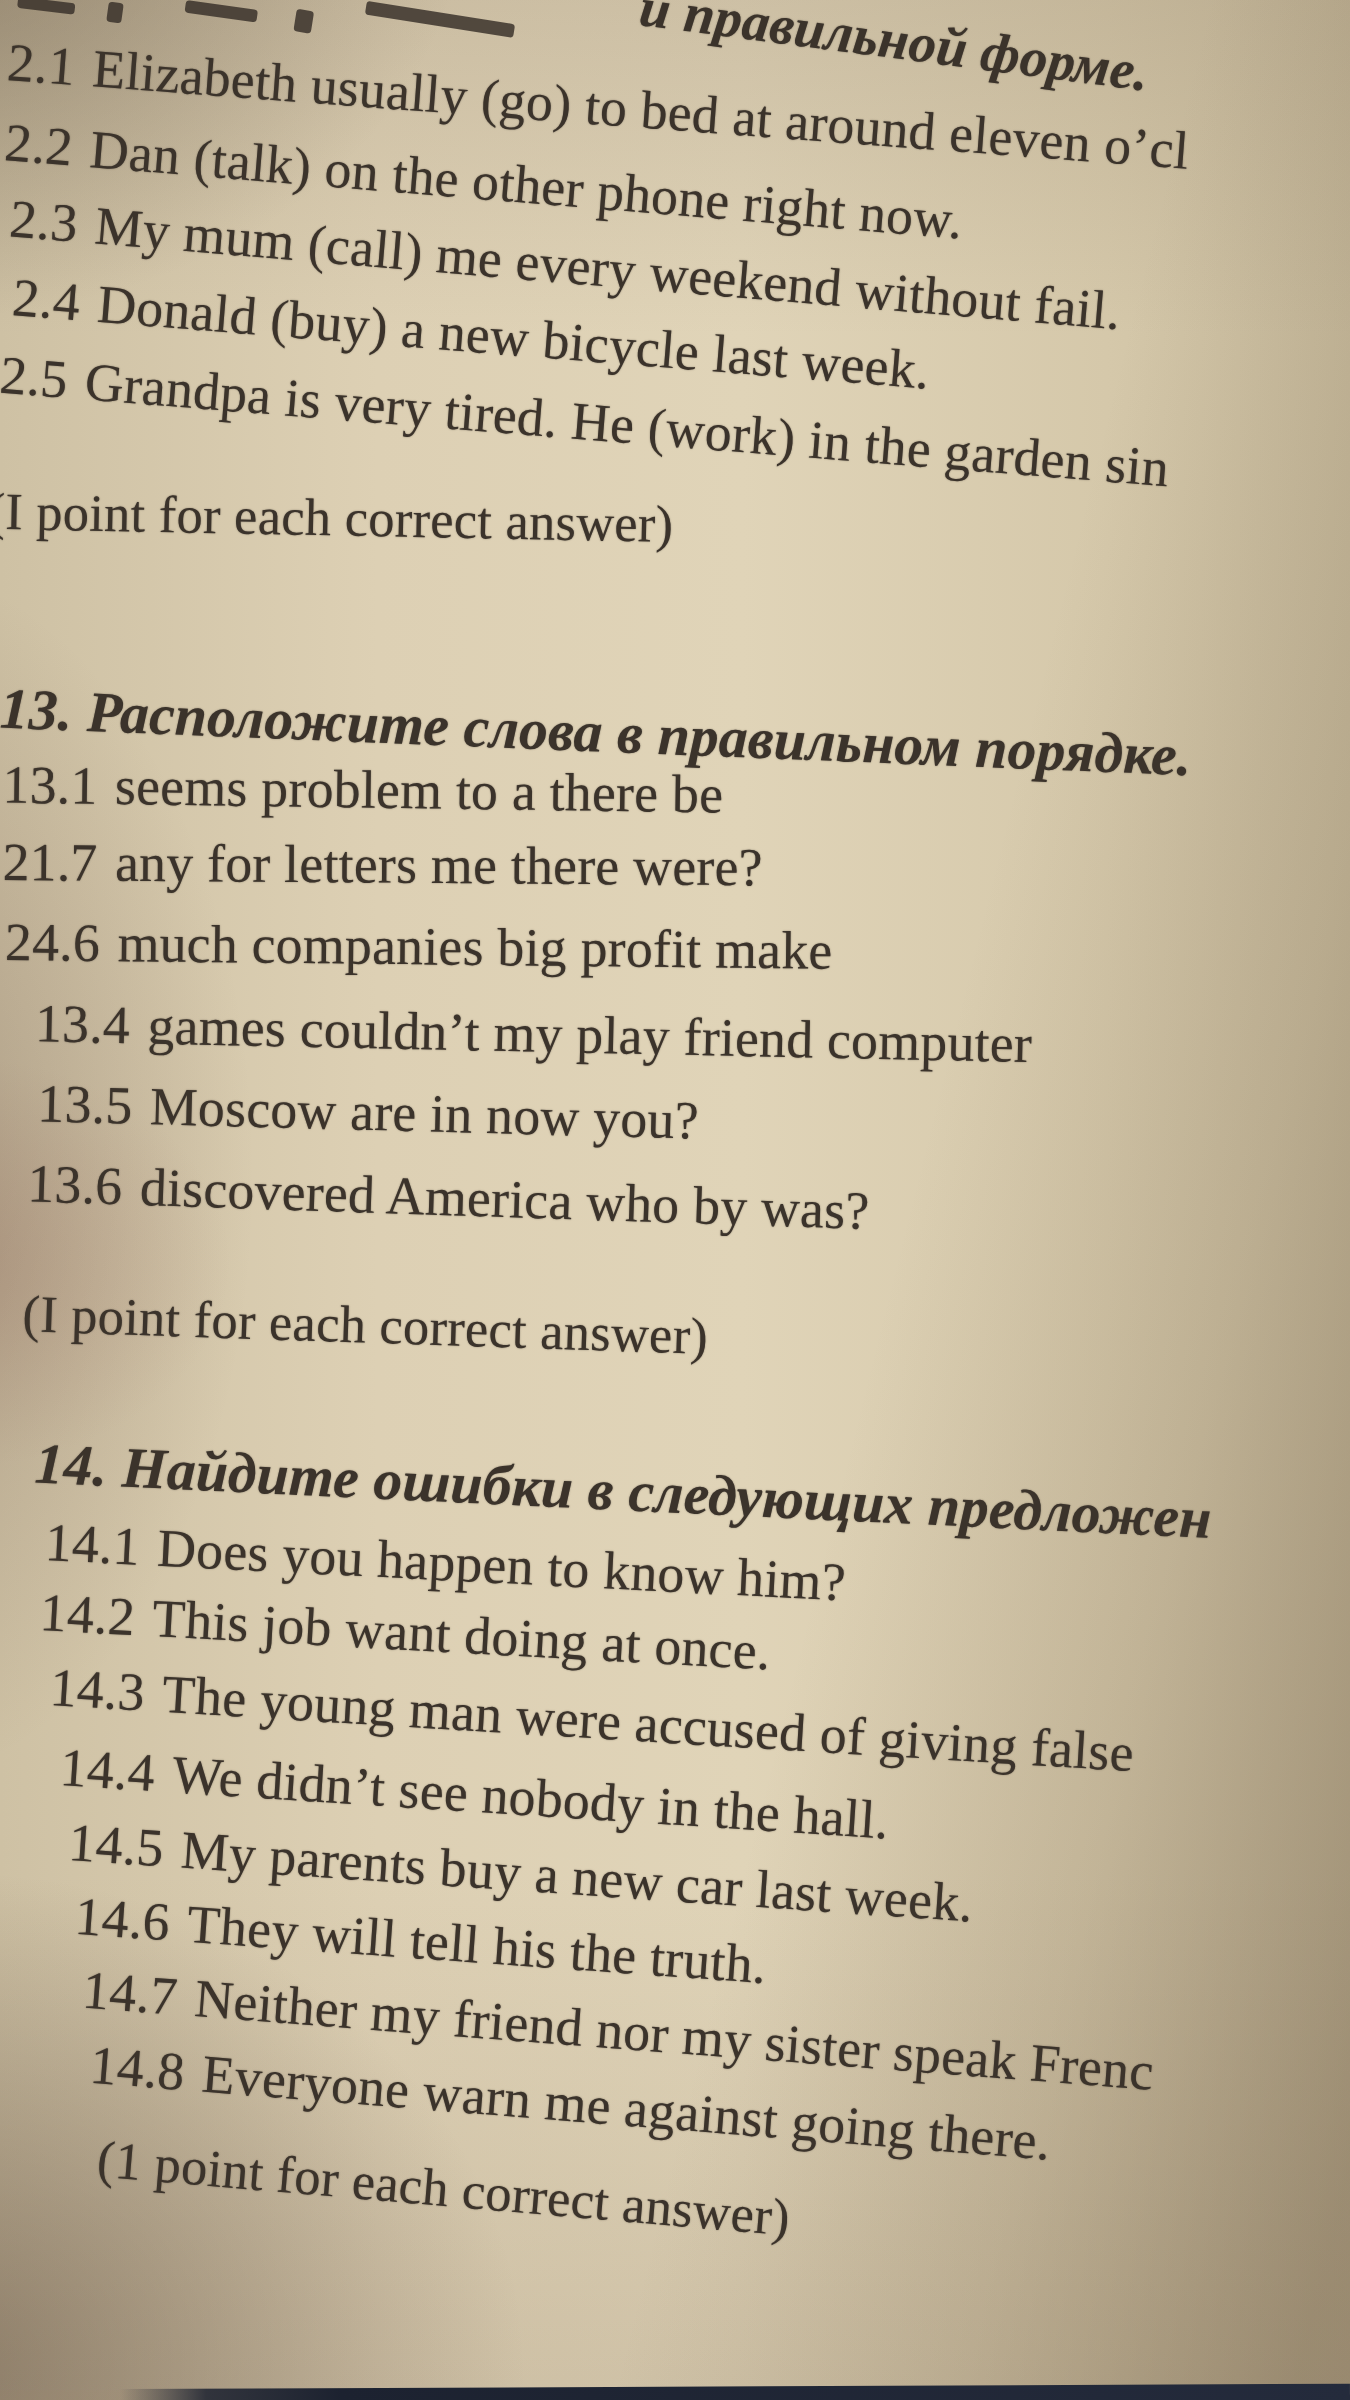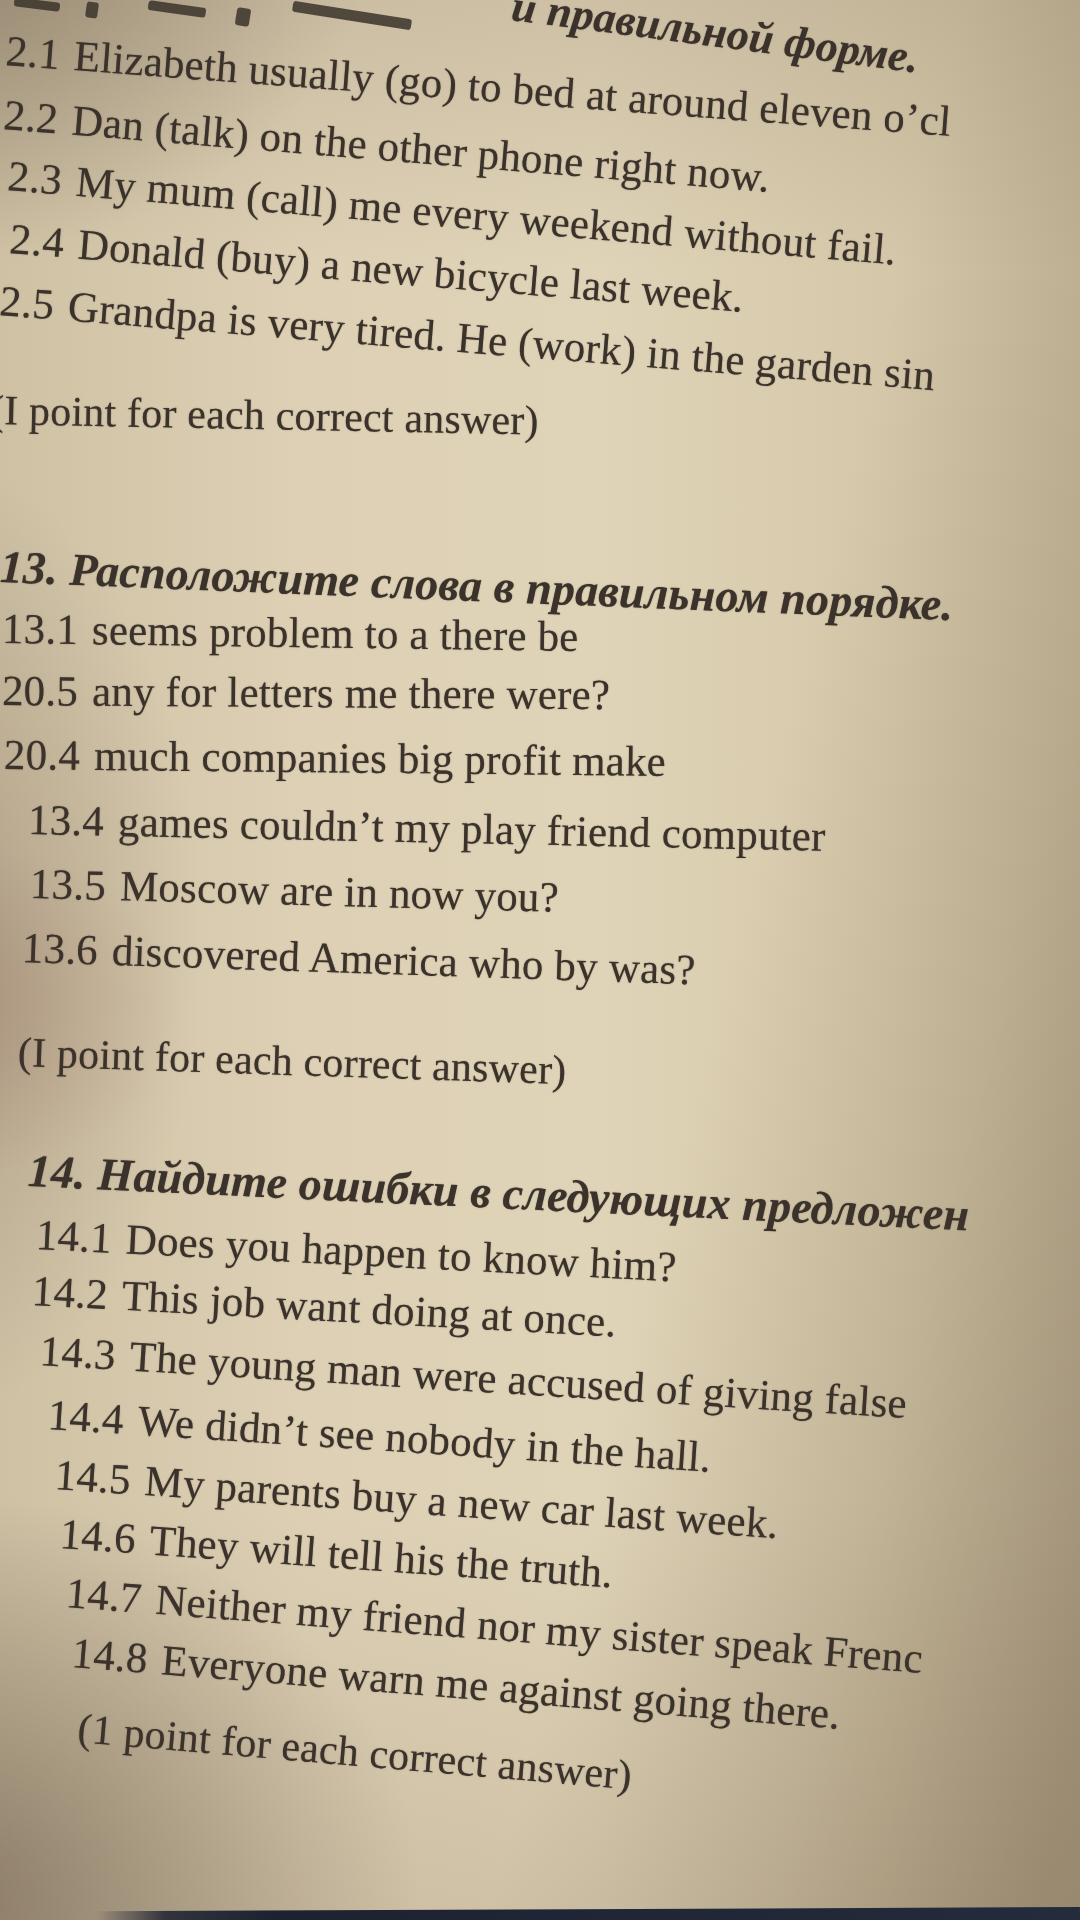--- a/index.html
+++ b/index.html
@@ -90,22 +90,22 @@
 
   <div class="line l21"><span class="num">2.1</span><span>Elizabeth usually (go) to bed at around eleven o’cl</span></div>
   <div class="line l22"><span class="num">2.2</span><span>Dan (talk) on the other phone right now.</span></div>
   <div class="line l23"><span class="num">2.3</span><span>My mum (call) me every weekend without fail.</span></div>
   <div class="line l24"><span class="num">2.4</span><span>Donald (buy) a new bicycle last week.</span></div>
   <div class="line l25"><span class="num">2.5</span><span>Grandpa is very tired. He (work) in the garden sin</span></div>
   <div class="line pts p1">(I point for each correct answer)</div>
 
   <div class="line heading h13">13. Расположите слова в правильном порядке.</div>
   <div class="line l131"><span class="num">13.1</span><span>seems problem to a there be</span></div>
-  <div class="line l132"><span class="num">20.5</span><span>any for letters me there were?</span></div>
-  <div class="line l133"><span class="num">20.4</span><span>much companies big profit make</span></div>
+  <div class="line l132"><span class="num">21.7</span><span>any for letters me there were?</span></div>
+  <div class="line l133"><span class="num">24.6</span><span>much companies big profit make</span></div>
   <div class="line l134"><span class="num">13.4</span><span>games couldn’t my play friend  computer</span></div>
   <div class="line l135"><span class="num">13.5</span><span>Moscow are in now you?</span></div>
   <div class="line l136"><span class="num">13.6</span><span>discovered America who by was?</span></div>
   <div class="line pts p2">(I point for each correct answer)</div>
 
   <div class="line heading h14">14. Найдите ошибки в следующих предложен</div>
   <div class="line l141"><span class="num">14.1</span><span>Does you happen to know him?</span></div>
   <div class="line l142"><span class="num">14.2</span><span>This job want doing at once.</span></div>
   <div class="line l143"><span class="num">14.3</span><span>The young man were accused of giving false</span></div>
   <div class="line l144"><span class="num">14.4</span><span>We didn’t see nobody in the hall.</span></div>

